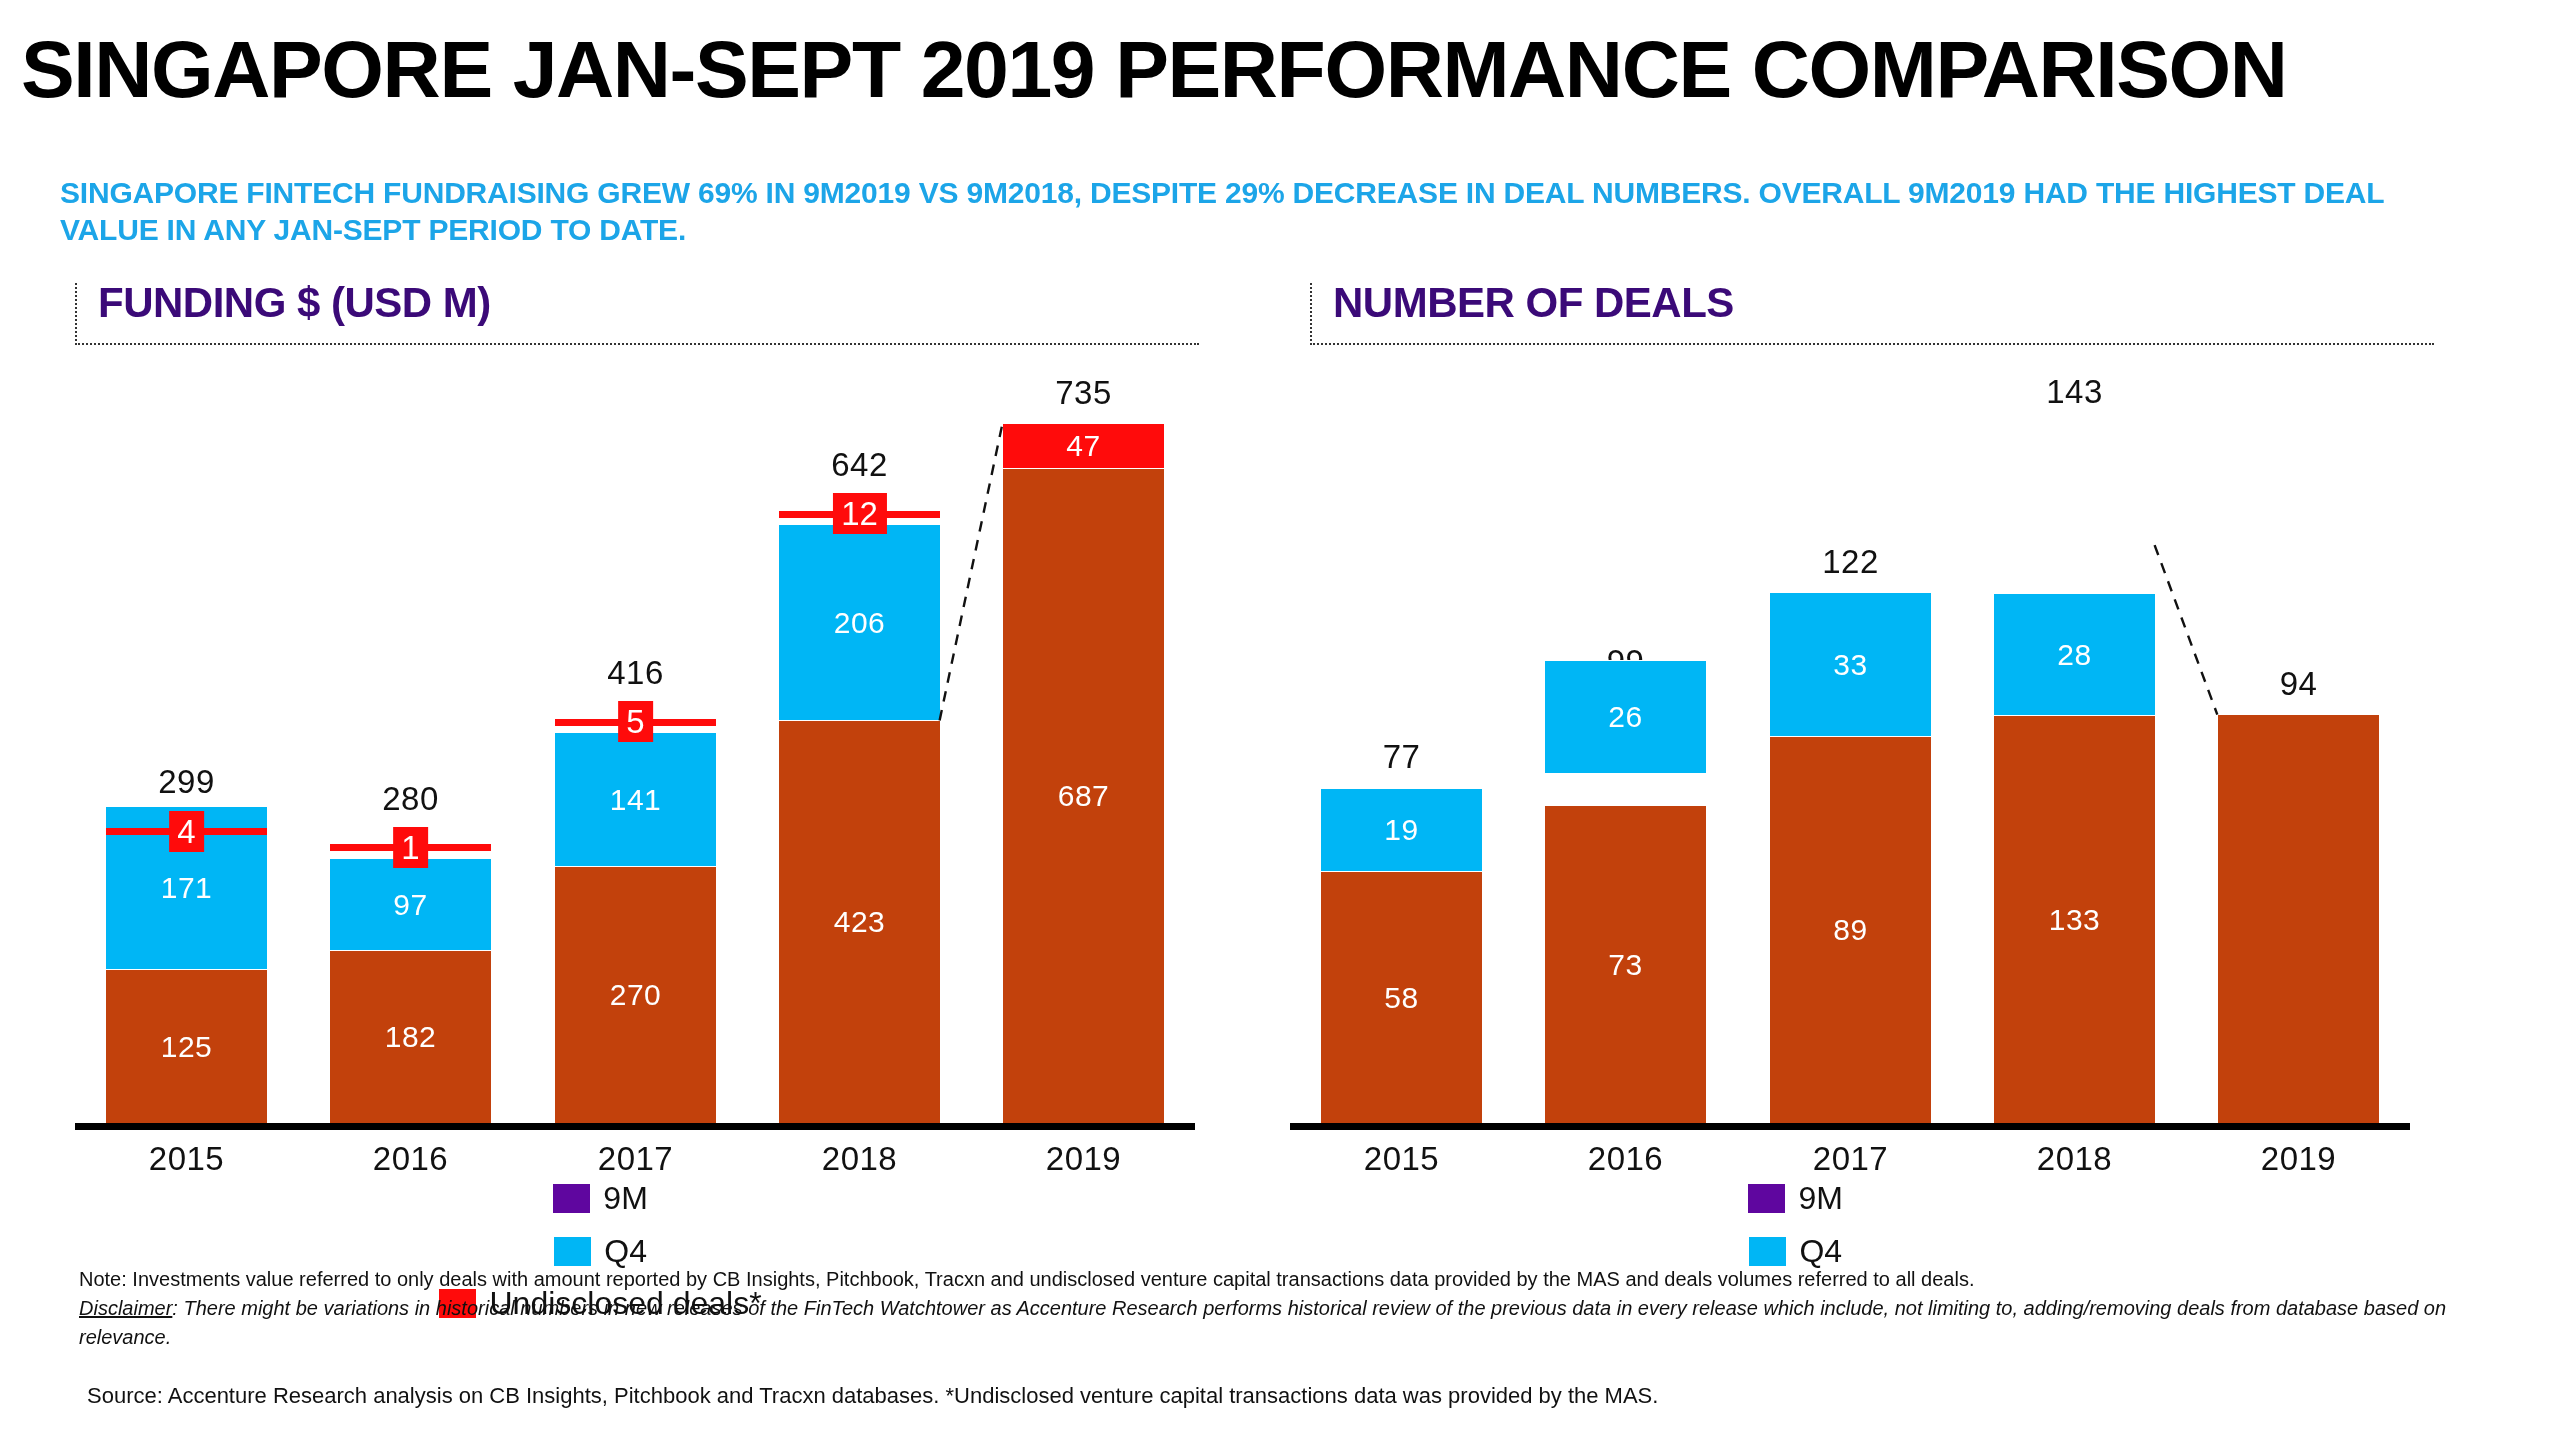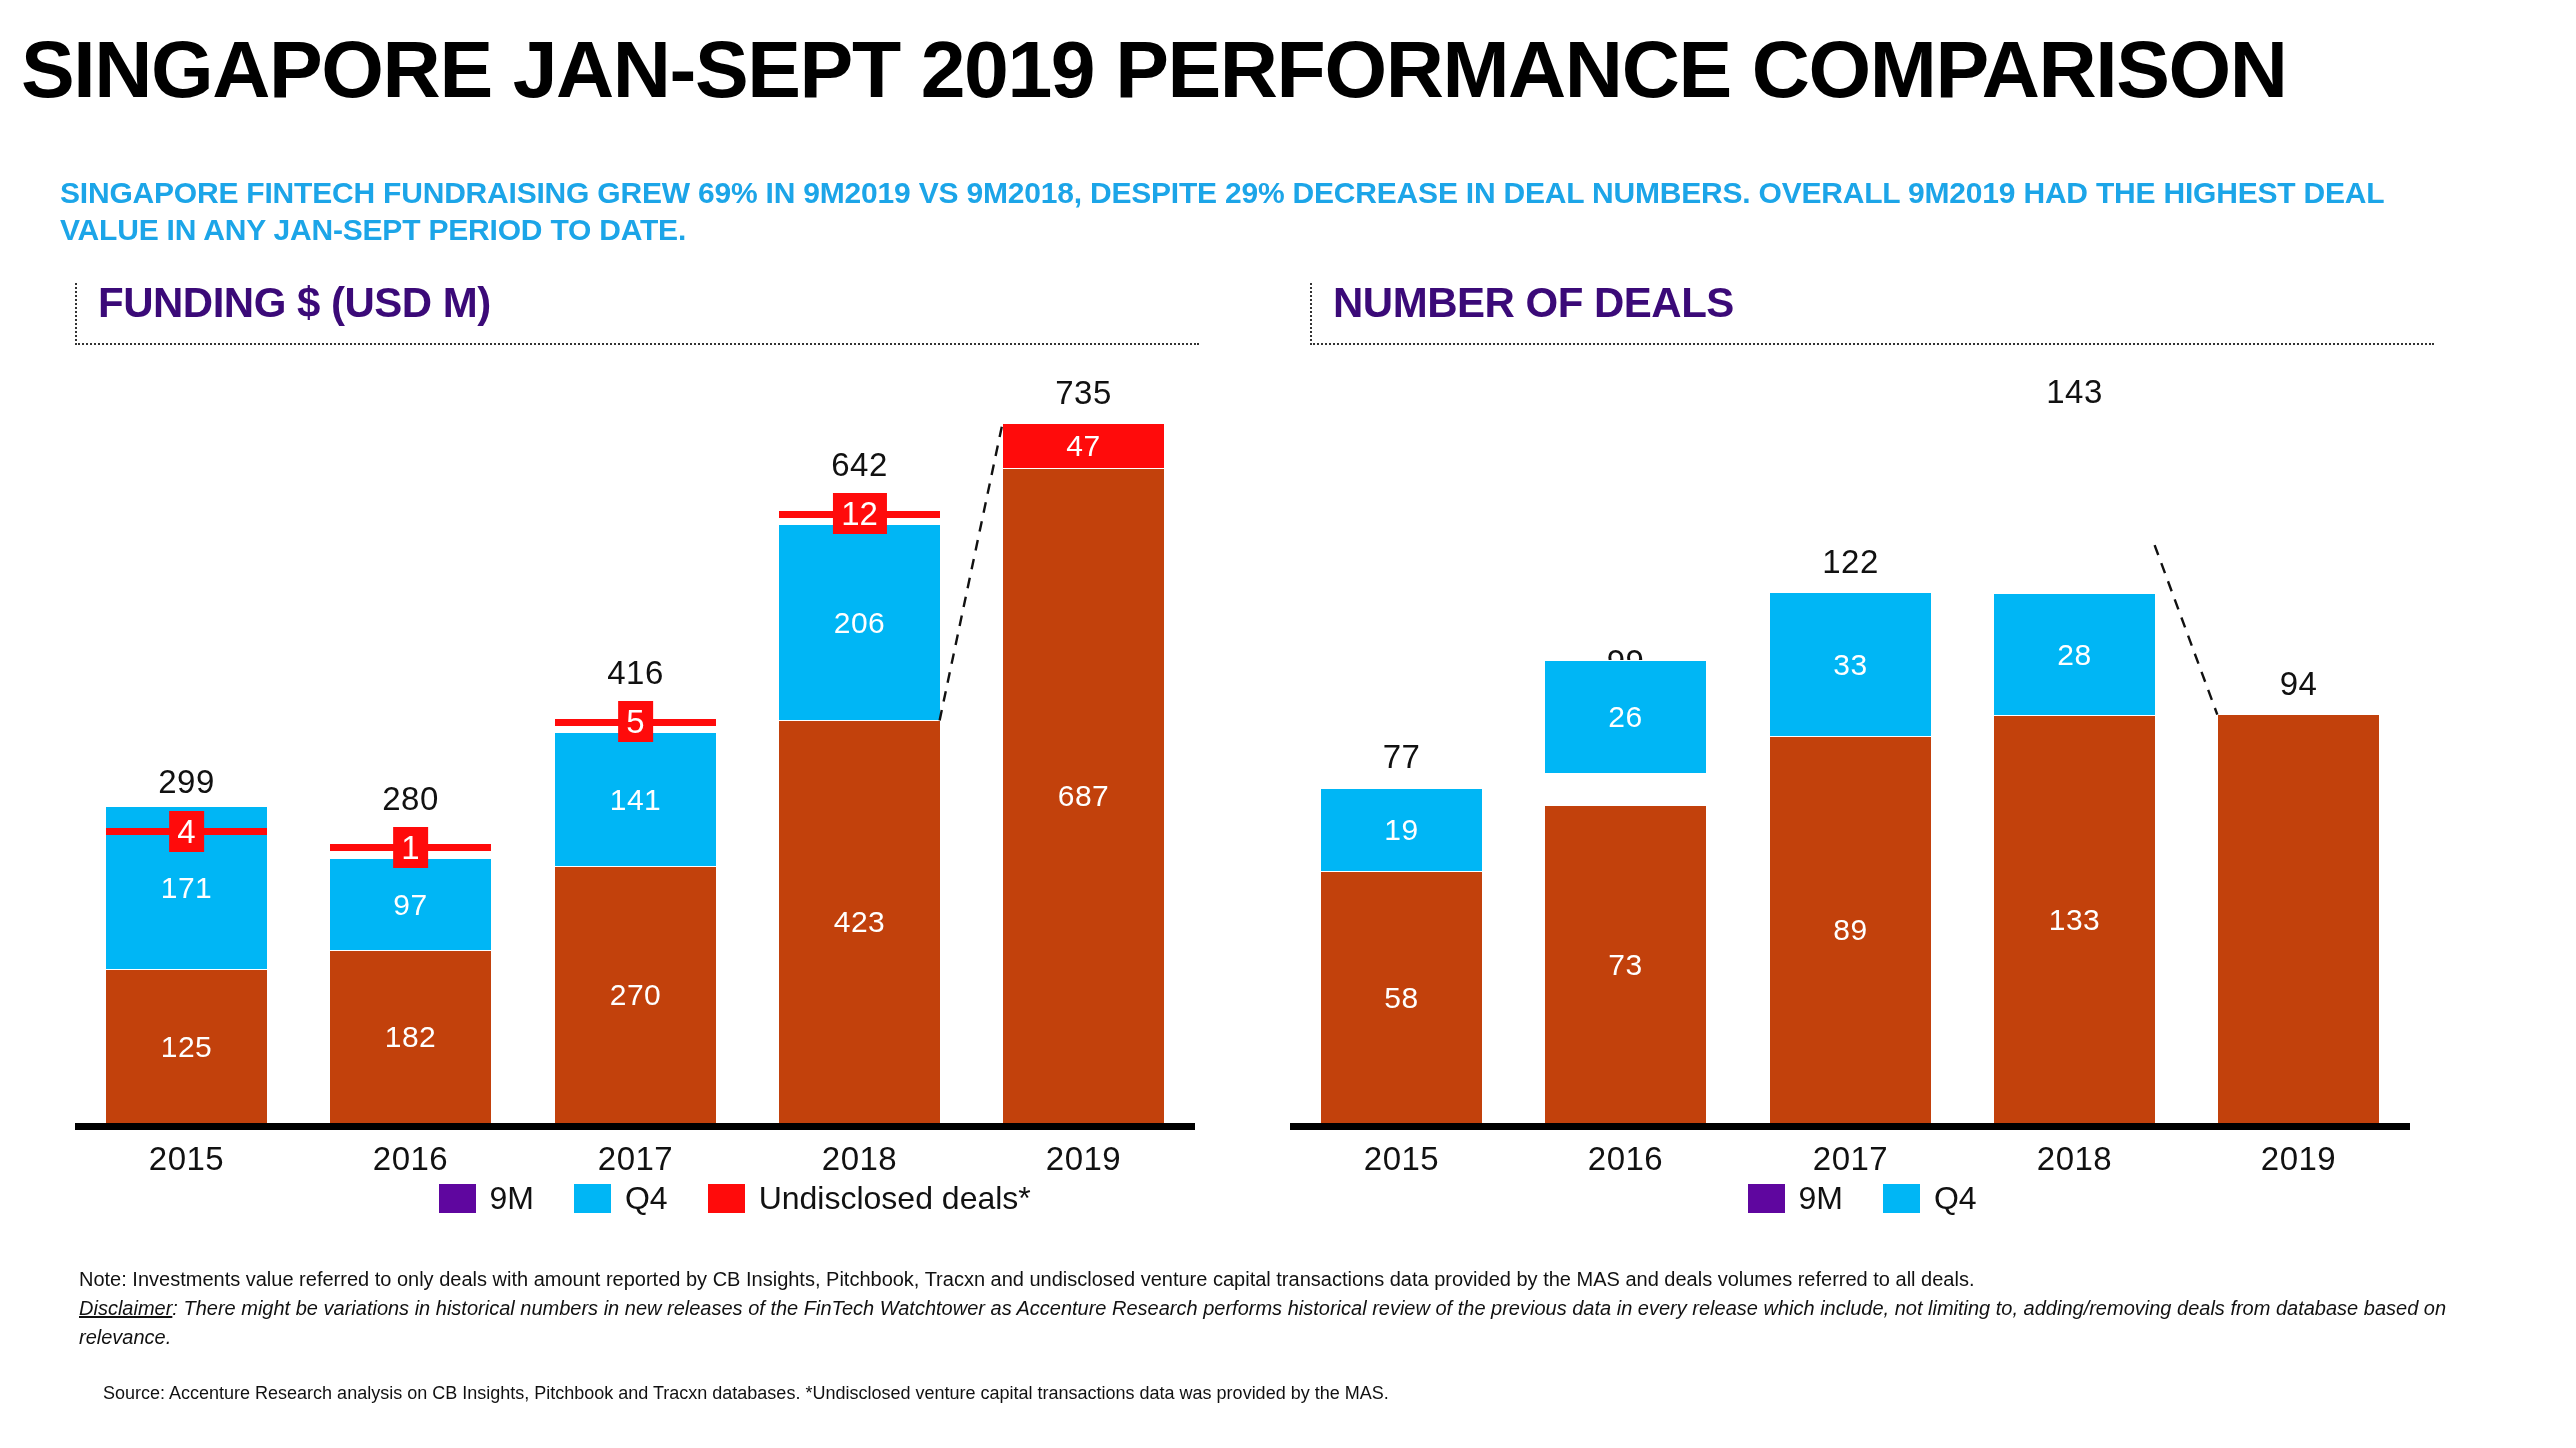--- a/index.html
+++ b/index.html
@@ -161,20 +161,21 @@
   }
 
   
   .legend {
     position: absolute;
     display: flex;
     align-items: center;
     gap: 15.5px;
     font-size: 32px;
     color: #111111;
+    flex-direction: column;
   }
   #legend-funding { left: 439px;  top: 1180px; }
   #legend-deals   { left: 1748px; top: 1180px; }
   .legend-item { display: flex; align-items: center; gap: 13.5px; margin-right: 25px; }
   .swatch { width: 37px; height: 29px; display: inline-block; }
   .sw-9m  { background: #5F069F; }
   .sw-q4  { background: #00B6F5; }
   .sw-und { background: #FF0B0B; }
 
   
@@ -184,24 +185,24 @@
     top: 1265px;
     width: 2434px;
     font-size: 20px;
     line-height: 29px;
     color: #111111;
   }
   .note-block .disclaimer { font-style: italic; }
   .note-block .disclaimer .u { text-decoration: underline; font-style: italic; }
   .source {
     position: absolute;
-    left: 103px;
+    left: 87px;
     top: 1383px;
     width: 2434px;
-    font-size: 18px;
+    font-size: 22px;
     color: #111111;
   }
 </style>
 </head>
 <body>
 
 <div class="title">SINGAPORE JAN-SEPT 2019 PERFORMANCE COMPARISON</div>
 <div class="subtitle">SINGAPORE FINTECH FUNDRAISING GREW 69% IN 9M2019 VS 9M2018, DESPITE 29% DECREASE IN DEAL NUMBERS. OVERALL 9M2019 HAD THE HIGHEST DEAL VALUE IN ANY JAN-SEPT PERIOD TO DATE.</div>
 
 <div class="section-head" id="head-funding">

